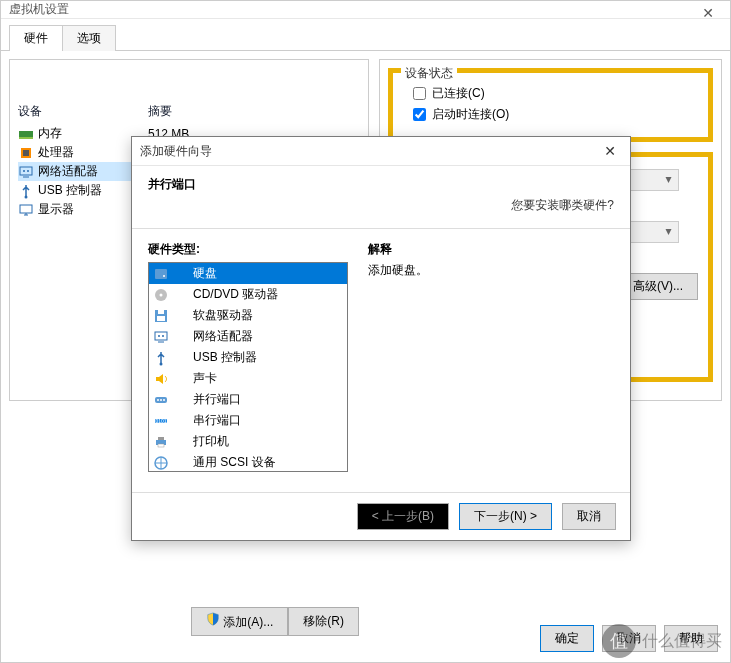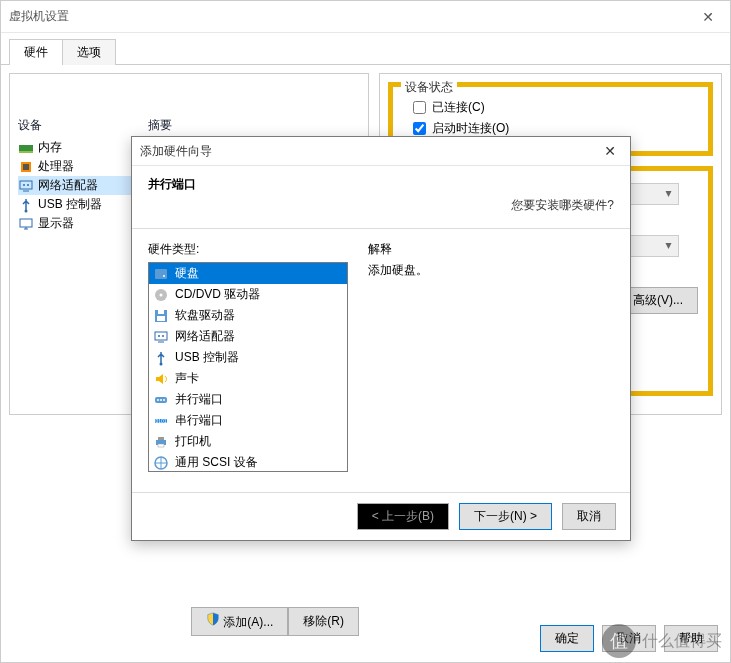--- a/index.html
+++ b/index.html
@@ -8,23 +8,23 @@
   font-size: 12px;
   background: #fff;
   color: #000;
   width: 731px;
   height: 663px;
   position: relative;
   overflow: hidden;
   border: 1px solid #ccc;
 }
 .titlebar {
-  height: 32px;
-  display: flex;
-  align-items: center;
+  height: 18px;
+  display: flex;
+  align-items: flex-start;
   justify-content: space-between;
   padding: 0 8px;
   background: #fff;
   border-bottom: 1px solid #e8e8e8;
 }
 .titlebar .title { color: #555; }
 .titlebar .close { font-size: 14px; color: #555; padding: 4px 8px; cursor: default; }
 .tabs {
   display: flex;
   margin: 6px 16px 0 8px;
@@ -161,30 +161,30 @@
 .modal .m-head .h1 { font-weight: bold; margin-bottom: 4px; }
 .modal .m-head .h2 { margin-left: 24px; color: #333; text-align: right; }
 .modal .m-body {
   flex: 1;
   display: flex;
   padding: 12px 16px;
   gap: 20px;
 }
 .m-body .leftcol { width: 200px; }
 .m-body .rightcol { flex: 1; }
-.m-body .lbl { margin-bottom: 4px; }
+.m-body .lbl { margin-bottom: 4px; font-weight: bold; }
 .listbox {
   border: 1px solid #7a7a7a;
   height: 210px;
   overflow: auto;
 }
 .listbox .item {
   display: flex;
   align-items: center;
-  gap: 6px;
+  gap: 24px;
   padding: 2px 4px;
 }
 .listbox .item.sel { background: #0078d7; color: #fff; }
 .modal .m-foot {
   padding: 10px 14px;
   display: flex;
   justify-content: flex-end;
   gap: 10px;
   border-top: 1px solid #ddd;
 }

